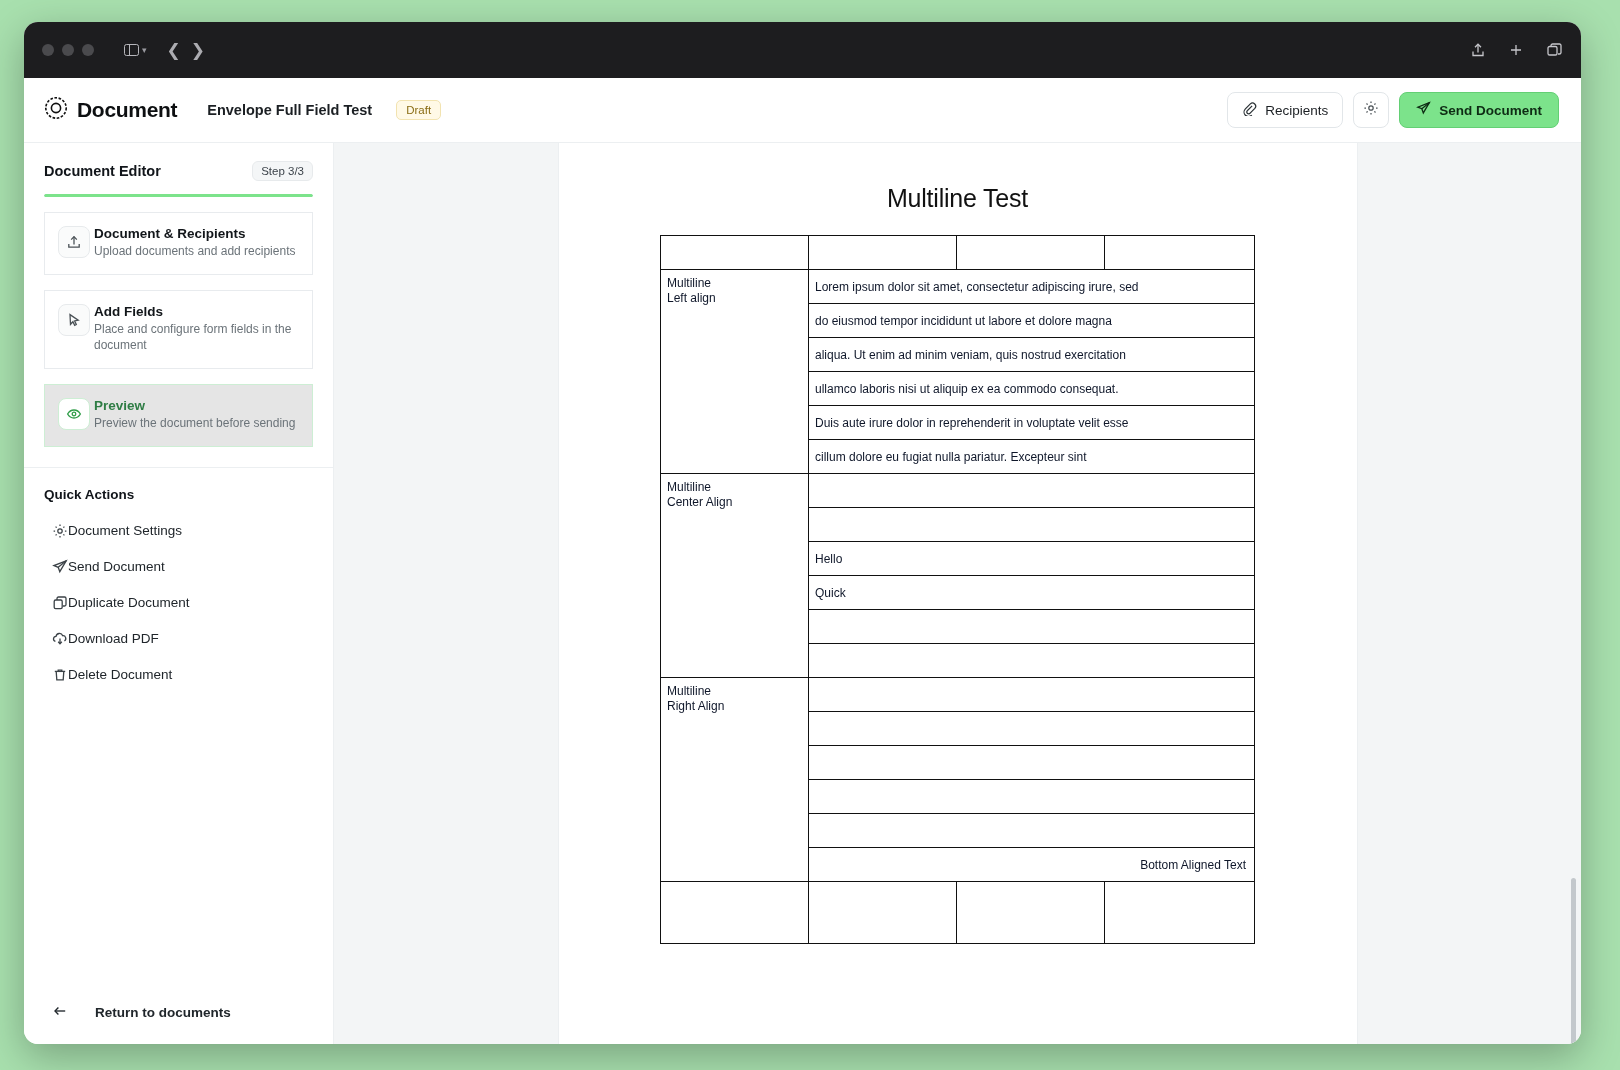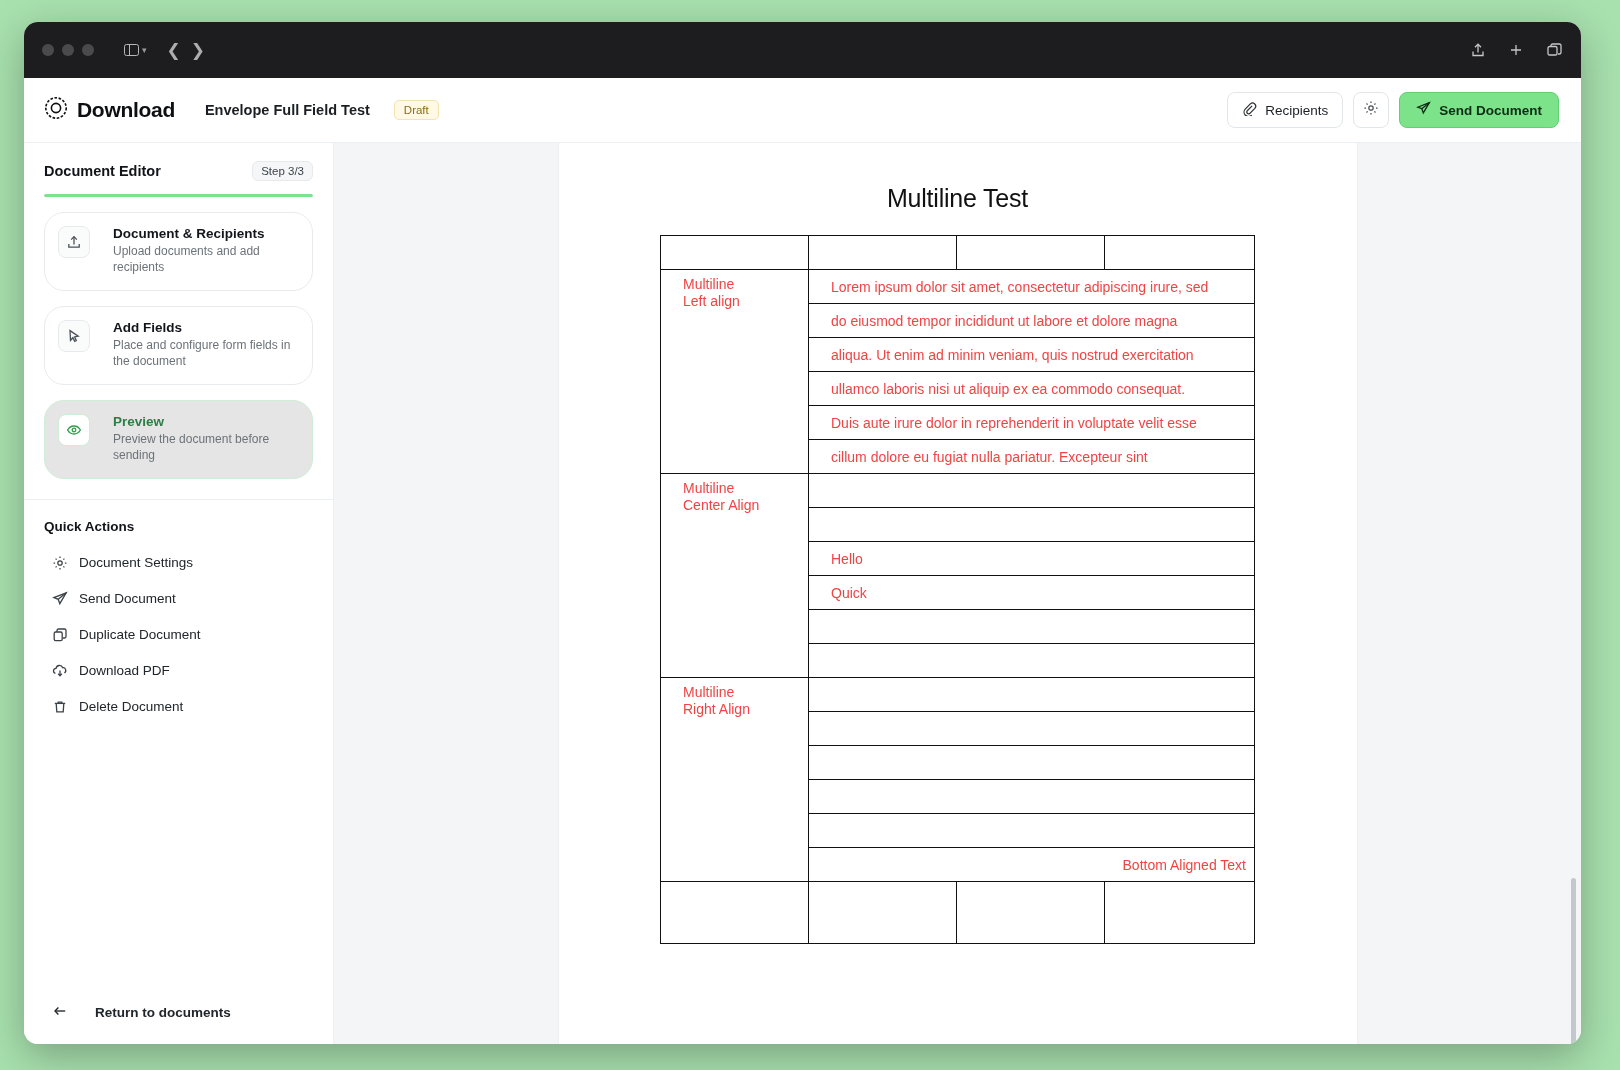--- a/index.html
+++ b/index.html
@@ -134,44 +134,44 @@
   }
   .progress {
     margin-top: 13px;
     height: 3px; background: #e9edf0; border-radius: 3px; overflow: hidden;
   }
   .progress > i { display: block; height: 100%; background: #7ce38b; border-radius: 3px; }
 
   .step-card {
     margin-top: 15px;
     border: 1px solid #e8ebee;
-    border-radius: 20px;
+    border-radius: 0;
     padding: 13px 13px 14px 13px;
-    display: flex; gap: 23px;
+    display: flex; gap: 4px;
     background: #fff;
   }
   .step-card.active { background: #e5e5e5; border-color: #cdeed4; }
   .step-ico {
     width: 32px; height: 32px; flex: none;
     border: 1px solid #e7eaec;
     border-radius: 8px;
     background: #fafbfb;
     display: flex; align-items: center; justify-content: center;
     color: #4b5257;
   }
   .step-card.active .step-ico { background: #fff; border-color: #cdeed4; color: #2f9d48; }
   .step-name { font-size: 13.5px; font-weight: bold; color: #12161a; }
   .step-card.active .step-name { color: #2f7d45; font-weight: bold; }
   .step-desc { font-size: 12px; color: #6b7379; margin-top: 3px; line-height: 1.33; }
 
   .sep { margin: 20px -20px 0 -20px; border-top: 1px solid #eceff1; }
   .qa-title { font-size: 13.5px; font-weight: bold; color: #11151a; margin-top: 19px; }
   .qa-list { margin-top: 13px; display: flex; flex-direction: column; gap: 4px; }
   .qa-item {
-    display: flex; align-items: center; gap: 11px;
+    display: flex; align-items: center; 
     padding: 8px 8px;
     border-radius: 8px;
     font-size: 13.5px;
     color: #20262b;
     font-weight: 500;
   }
   .qa-item .ic { width: 16px; height: 16px; display: flex; align-items: center; justify-content: center; color: #3b4247; }
   .sidebar-foot { margin-top: auto; padding: 0 0 22px 8px; }
   .ret {
     display: flex; align-items: center; gap: 27px;
@@ -205,23 +205,23 @@
   }
   table.doc {
     margin: 22px auto 0 auto;
     border-collapse: collapse;
     width: 594px;
     table-layout: fixed;
   }
   table.doc td {
     border: 1.2px solid #111;
     height: 34px;
-    font-size: 14px;
-    color: #ef4444;
-    padding: 0 22px;
+    font-size: 12px;
+    color: #0f172a;
+    padding: 0 6px;
     vertical-align: middle;
   }
   .c1 { width: 148px; }
   .c2 { width: 148px; }
   .c3 { width: 148px; }
   .c4 { width: 150px; }
   .lbl { vertical-align: top !important; padding-top: 6px !important; line-height: 1.23; }
   .ta-c { text-align: left; }
   .ta-r { text-align: right; padding-right: 8px !important; }
 
@@ -278,21 +278,21 @@
   </div>
 
   <div id="appheader">
     <div class="brand">
       <span>
         <svg width="24" height="24" viewBox="0 0 24 24" fill="none">
           <circle cx="12" cy="12" r="10.2" stroke="#111" stroke-width="1.6" stroke-dasharray="2.6 1.6"></circle>
           <circle cx="12" cy="12" r="4.6" stroke="#111" stroke-width="1.6"></circle>
         </svg>
       </span>
-      <span class="brand-name">Download</span>
+      <span class="brand-name">Document</span>
     </div>
     <span class="doc-title">Envelope Full Field Test</span>
     <span class="badge-draft">Draft</span>
 
     <div class="header-right">
       <div class="btn-outline">
         <span>
           <svg width="15" height="15" viewBox="0 0 16 16" fill="none" stroke="#2b3236" stroke-width="1.3">
             <path d="M10.8 5.2 5.9 10.1a2 2 0 1 0 2.8 2.8l5-5a3.4 3.4 0 0 0-4.8-4.8L3.6 8.4a4.8 4.8 0 0 0 6.8 6.8"></path>
           </svg>

